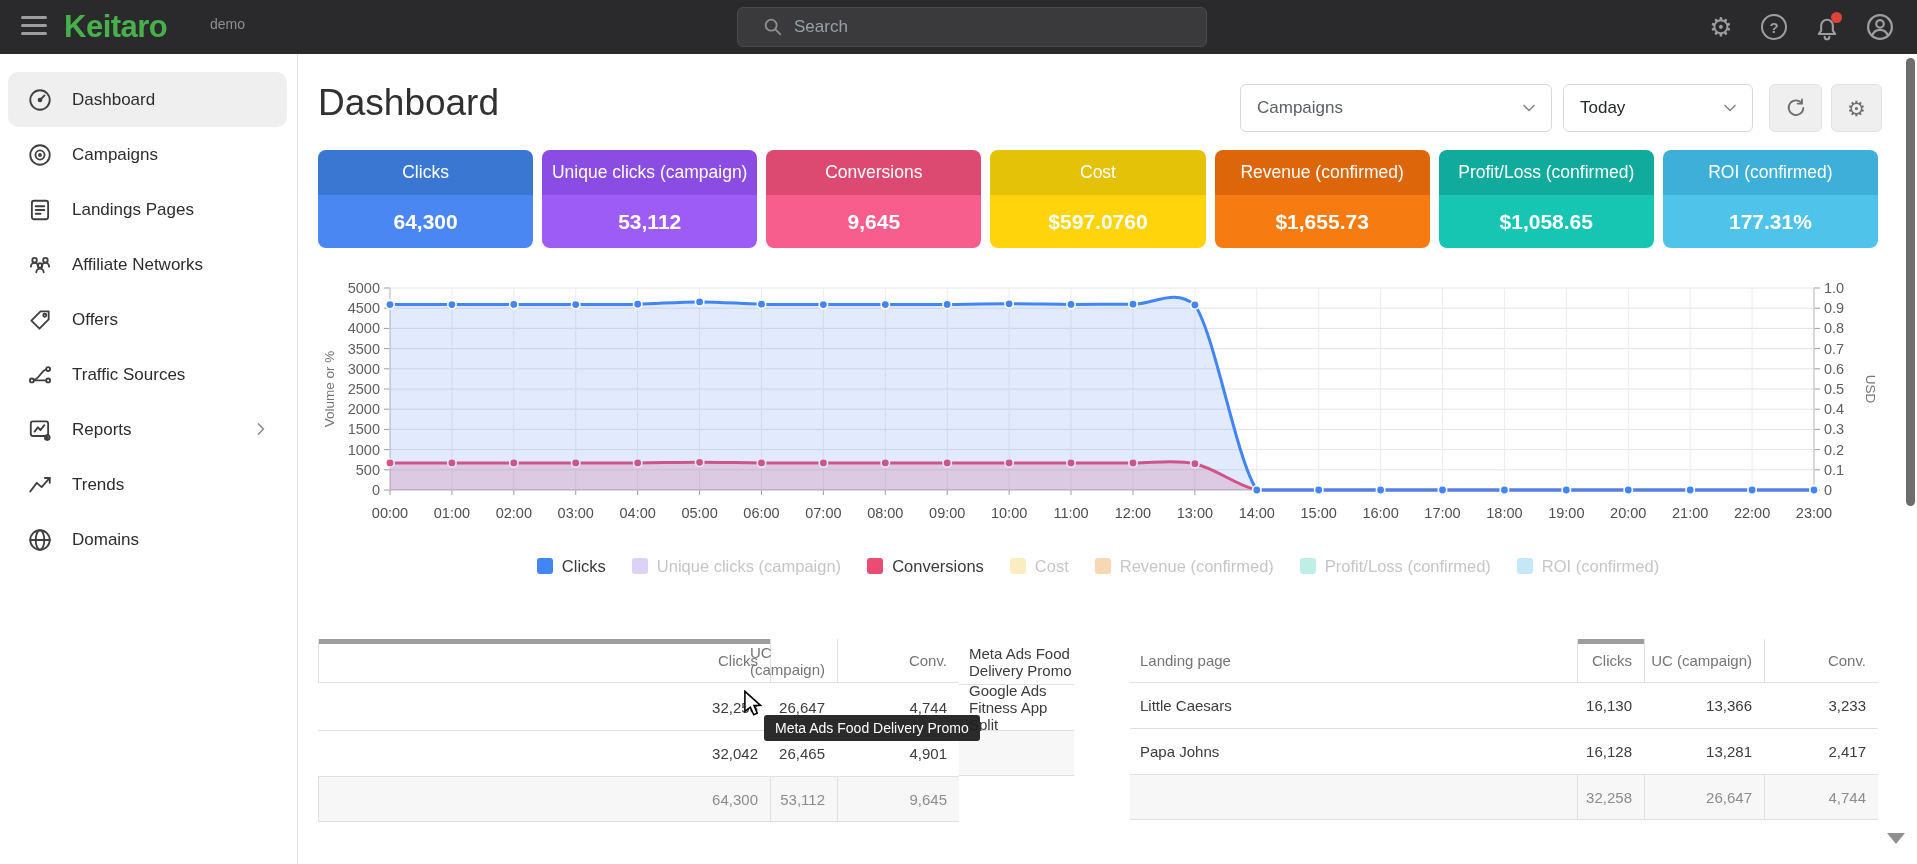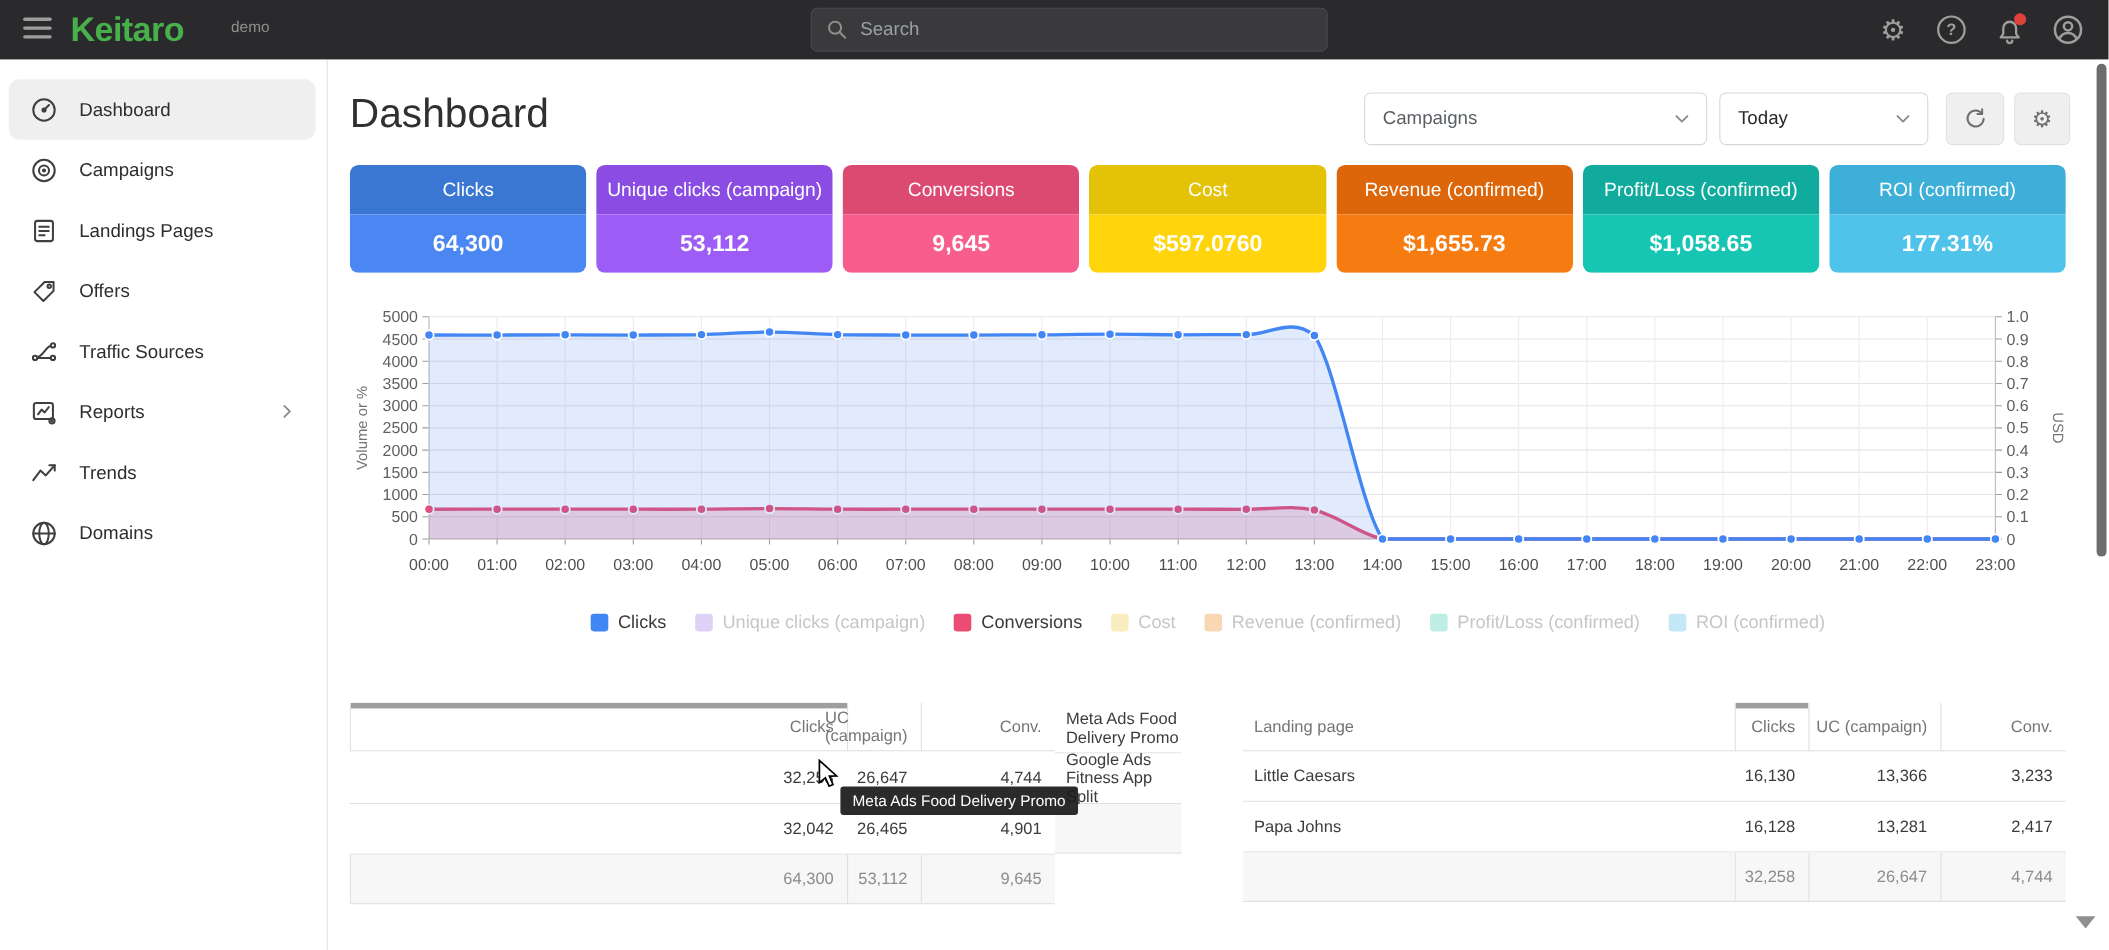--- a/index.html
+++ b/index.html
@@ -7,21 +7,21 @@
     font-family:"Liberation Sans", sans-serif; }
   .screen { position:relative; width:1917px; height:852px; background:#fff; }
 
   
   .topbar { position:absolute; left:0; top:0; width:1917px; height:54px; background:#2a2a2c; z-index:30; }
   .hamburger { position:absolute; left:21px; top:16px; width:26px; height:22px; cursor:pointer; }
   .hamburger i { display:block; height:3px; background:#9e9e9e; border-radius:2px; margin-bottom:5px; }
   .brand { position:absolute; left:64px; top:9px; font-size:31px; font-weight:bold; letter-spacing:-0.5px; color:#47b04b; }
   .brand-suffix { position:absolute; left:210px; top:16px; font-size:14px; color:#8f8f8f; }
   .searchbox { position:absolute; left:737px; top:7px; width:470px; height:40px; background:#3a3a3c;
-    border:1px solid #4a4a4c; border-radius:6px; display:flex; align-items:center; padding:0 12px; }
+    border:1px solid #4a4a4c; border-radius:6px; display:flex; align-items:center; padding:0 24px; }
   .searchbox input { flex:1; background:transparent; border:none; outline:none; color:#e0e0e0;
     font-size:17px; font-family:"Liberation Sans", sans-serif; margin-left:10px; }
   .searchbox input::placeholder { color:#9aa0a6; }
   .tb-icons { position:absolute; right:22px; top:0; height:54px; display:flex; align-items:center; gap:23px; }
   .tb-btn { width:30px; height:30px; display:flex; align-items:center; justify-content:center; position:relative; cursor:pointer; }
   .gear-glyph { font-size:26px; color:#9e9e9e; line-height:1; }
   .help-circle { width:26px; height:26px; border:2px solid #9e9e9e; border-radius:50%; color:#9e9e9e;
     font-size:15px; font-weight:bold; display:flex; align-items:center; justify-content:center; }
   .bell-dot { position:absolute; right:0; top:0; width:11px; height:11px; background:#e0423a; border-radius:50%; }
 
@@ -158,20 +158,33 @@
     <div class="side-item">
       <span class="side-icon">
         <svg class="icn" width="26" height="26" viewBox="0 0 24 24" fill="none" stroke="#3f3f3f" stroke-width="1.7" stroke-linecap="round">
           <rect x="4.5" y="3.5" width="15" height="17" rx="2"></rect>
             <line x1="8" y1="8.5" x2="16" y2="8.5"></line>
             <line x1="8" y1="12" x2="16" y2="12"></line>
             <line x1="8" y1="15.5" x2="12.5" y2="15.5"></line>
         </svg>
         </span>
       <span class="side-label">Landings Pages</span>
+    </div>
+    <div class="side-item">
+      <span class="side-icon">
+        <svg class="icn" width="26" height="26" viewBox="0 0 24 24" fill="none" stroke="#3f3f3f" stroke-width="1.7" stroke-linecap="round">
+          <circle cx="7" cy="7.5" r="2.1"></circle>
+            <circle cx="17" cy="7.5" r="2.1"></circle>
+            <circle cx="12" cy="12.5" r="2.1"></circle>
+          <path d="M3.6 13.5 a3.4 3.4 0 0 1 6.8 0"></path>
+            <path d="M13.6 13.5 a3.4 3.4 0 0 1 6.8 0"></path>
+            <path d="M8.6 18.8 a3.4 3.4 0 0 1 6.8 0"></path>
+        </svg>
+        </span>
+      <span class="side-label">Affiliate Networks</span>
     </div>
     <div class="side-item">
       <span class="side-icon">
         <svg class="icn" width="26" height="26" viewBox="0 0 24 24" fill="none" stroke="#3f3f3f" stroke-width="1.7" stroke-linejoin="round">
           <path d="M4 12.5 L12.5 4 H20 V11.5 L11.5 20 Z"></path>
             <circle cx="16.4" cy="7.6" r="1.4"></circle>
         </svg>
         </span>
       <span class="side-label">Offers</span>
     </div>

